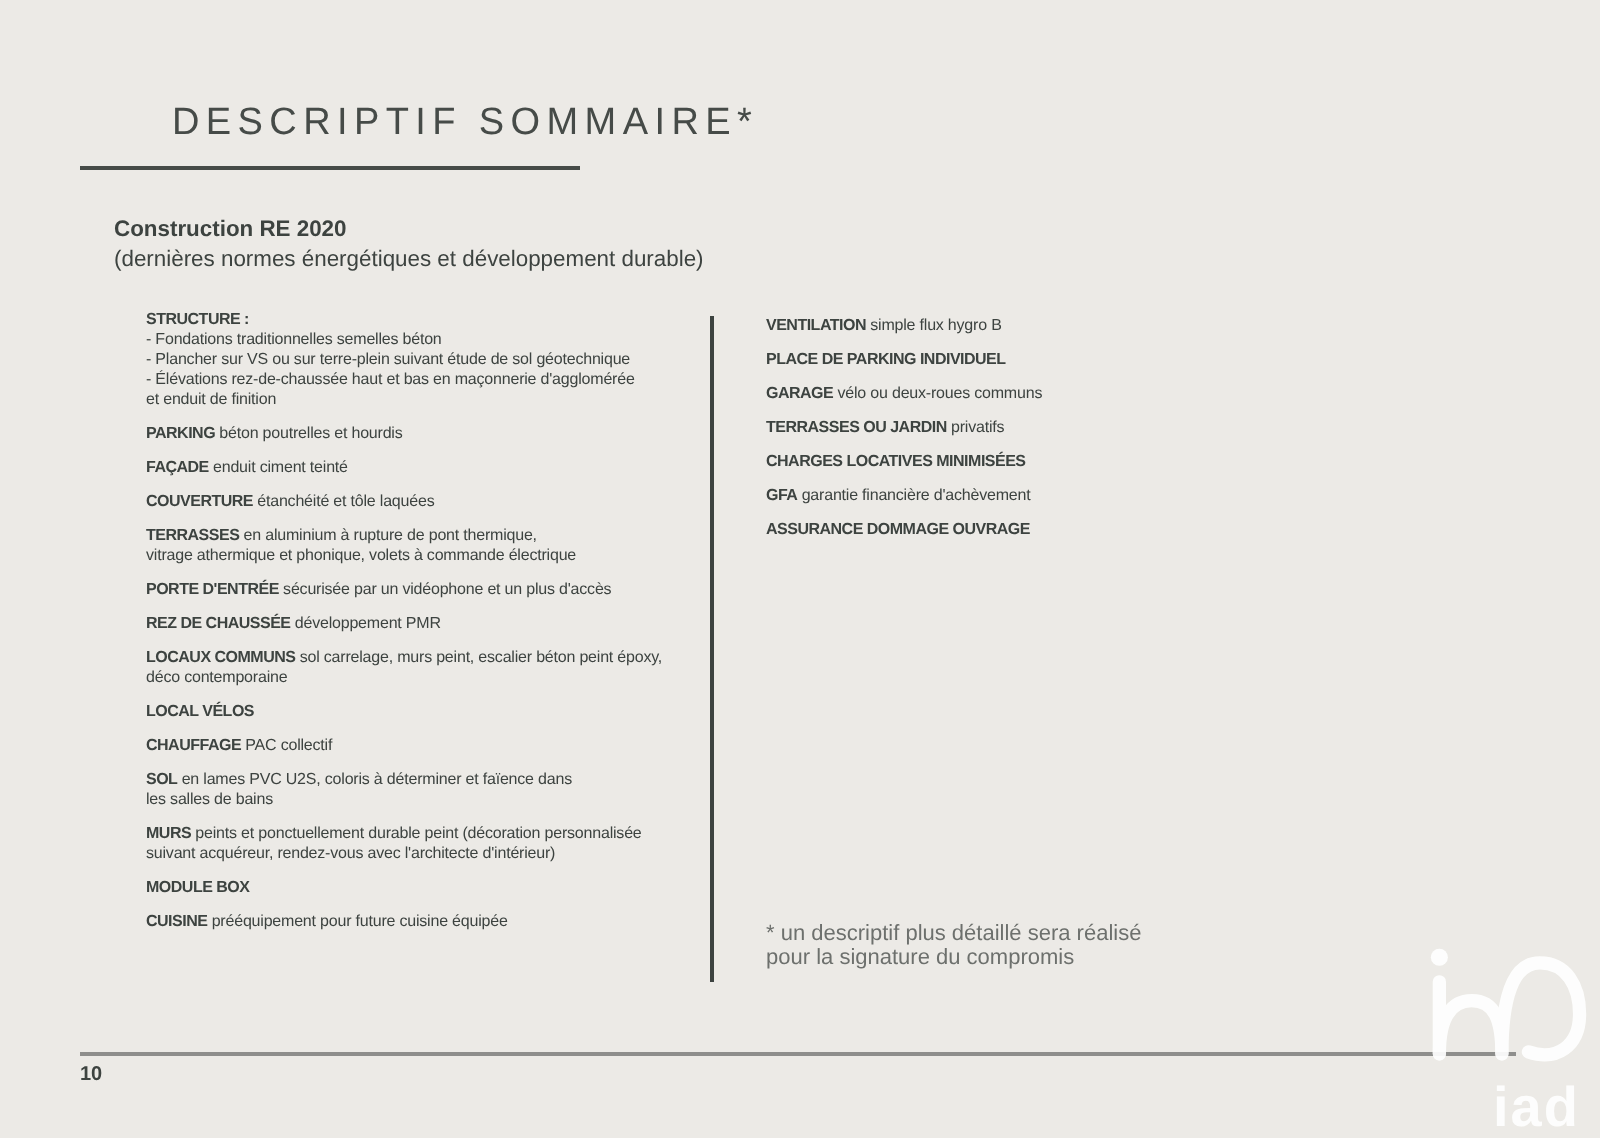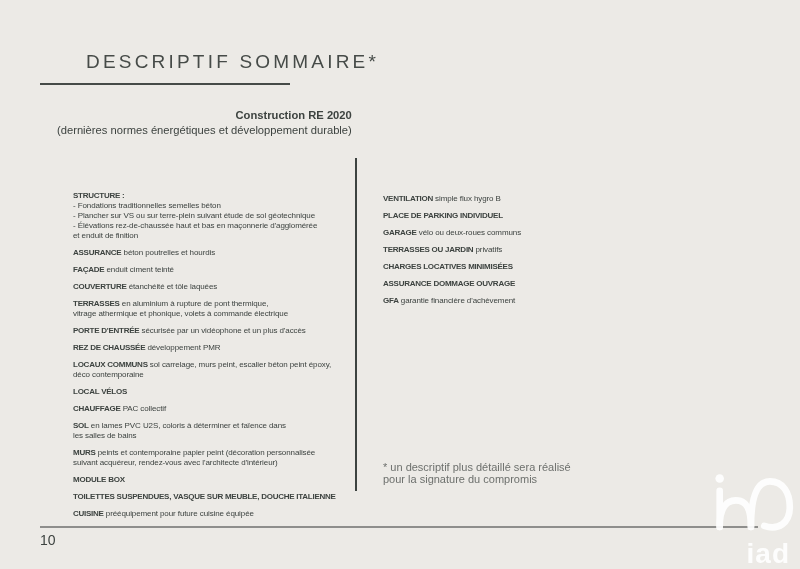--- a/index.html
+++ b/index.html
@@ -30,22 +30,22 @@
   }
   .title-rule {
     position: absolute;
     left: 40px;
     top: 83px;
     width: 250px;
     height: 2px;
     background: #464B48;
   }
   .subtitle { position: absolute; left: 57px; top: 108px; font-size: 11.2px; line-height: 14.5px; color: #3D4340; }
-  .subtitle .bold-line { font-weight: 700; text-align: right; }
-  .col { position: absolute; font-size: 8px; line-height: 10px; letter-spacing: -0.1px; margin-top: 36px; }
+  .subtitle .bold-line { font-weight: 700; }
+  .col { position: absolute; font-size: 8px; line-height: 10px; letter-spacing: -0.1px; }
   .col-left  { left: 73px;  top: 155px; width: 286px; }
   .col-right { left: 383px; top: 158px; width: 300px; }
   .item { margin-bottom: 7px; white-space: pre; }
   .item b { font-weight: 700; letter-spacing: -0.25px; }
   .divider {
     position: absolute;
     left: 355px;
     top: 158px;
     width: 2px;
     height: 333px;
@@ -66,22 +66,22 @@
     top: 526px;
     width: 718px;
     height: 2px;
     background: #8E8E8C;
     z-index: 1;
   }
   .page-number {
     position: absolute;
     left: 40px;
     top: 532px;
-    font-size: 14px;
-    font-weight: 400;
+    font-size: 10px;
+    font-weight: 700;
     color: #3D4340;
   }
   .logo {
     position: absolute;
     right: 0;
     bottom: 0;
     width: 105px;
     height: 105px;
     z-index: 2;
   }
@@ -114,50 +114,49 @@
     <div class="bold-line">Construction RE 2020</div>
     <div>(dernières normes énergétiques et développement durable)</div>
   </div>
 
   <div class="col col-left">
     <p class="item"><b>STRUCTURE :</b><span>
 - Fondations traditionnelles semelles béton
 - Plancher sur VS ou sur terre-plein suivant étude de sol géotechnique
 - Élévations rez-de-chaussée haut et bas en maçonnerie d'agglomérée
 et enduit de finition</span></p>
-    <p class="item"><b>ASSURANCE</b><span> béton poutrelles et hourdis</span></p>
+    <p class="item"><b>PARKING</b><span> béton poutrelles et hourdis</span></p>
     <p class="item"><b>FAÇADE</b><span> enduit ciment teinté</span></p>
     <p class="item"><b>COUVERTURE</b><span> étanchéité et tôle laquées</span></p>
     <p class="item"><b>TERRASSES</b><span> en aluminium à rupture de pont thermique,
 vitrage athermique et phonique, volets à commande électrique</span></p>
     <p class="item"><b>PORTE D'ENTRÉE</b><span> sécurisée par un vidéophone et un plus d'accès</span></p>
     <p class="item"><b>REZ DE CHAUSSÉE</b><span> développement PMR</span></p>
     <p class="item"><b>LOCAUX COMMUNS</b><span> sol carrelage, murs peint, escalier béton peint époxy,
 déco contemporaine</span></p>
     <p class="item"><b>LOCAL VÉLOS</b><span></span></p>
     <p class="item"><b>CHAUFFAGE</b><span> PAC collectif</span></p>
     <p class="item"><b>SOL</b><span> en lames PVC U2S, coloris à déterminer et faïence dans
 les salles de bains</span></p>
-    <p class="item"><b>MURS</b><span> peints et contemporaine papier peint (décoration personnalisée
+    <p class="item"><b>MURS</b><span> peints et ponctuellement durable peint (décoration personnalisée
 suivant acquéreur, rendez-vous avec l'architecte d'intérieur)</span></p>
     <p class="item"><b>MODULE BOX</b><span></span></p>
-    <p class="item"><b>TOILETTES SUSPENDUES, VASQUE SUR MEUBLE, DOUCHE ITALIENNE</b><span></span></p>
     <p class="item"><b>CUISINE</b><span> prééquipement pour future cuisine équipée</span></p>
   </div>
 
   <div class="divider"></div>
 
   <div class="col col-right">
     <p class="item"><b>VENTILATION</b><span> simple flux hygro B</span></p>
     <p class="item"><b>PLACE DE PARKING INDIVIDUEL</b><span></span></p>
     <p class="item"><b>GARAGE</b><span> vélo ou deux-roues communs</span></p>
     <p class="item"><b>TERRASSES OU JARDIN</b><span> privatifs</span></p>
     <p class="item"><b>CHARGES LOCATIVES MINIMISÉES</b><span></span></p>
+    <p class="item"><b>GFA</b><span> garantie financière d'achèvement</span></p>
     <p class="item"><b>ASSURANCE DOMMAGE OUVRAGE</b><span></span></p>
-    <p class="item"><b>GFA</b><span> garantie financière d'achèvement</span></p>
   </div>
 
   <div class="footnote">* un descriptif plus détaillé sera réalisé
 pour la signature du compromis</div>
 
   <div class="footer-rule"></div>
   <div class="page-number">10</div>
 
   <div class="logo">
     <svg class="logo-monogram" width="88" height="72" viewBox="0 0 92 76" xmlns="http://www.w3.org/2000/svg">

